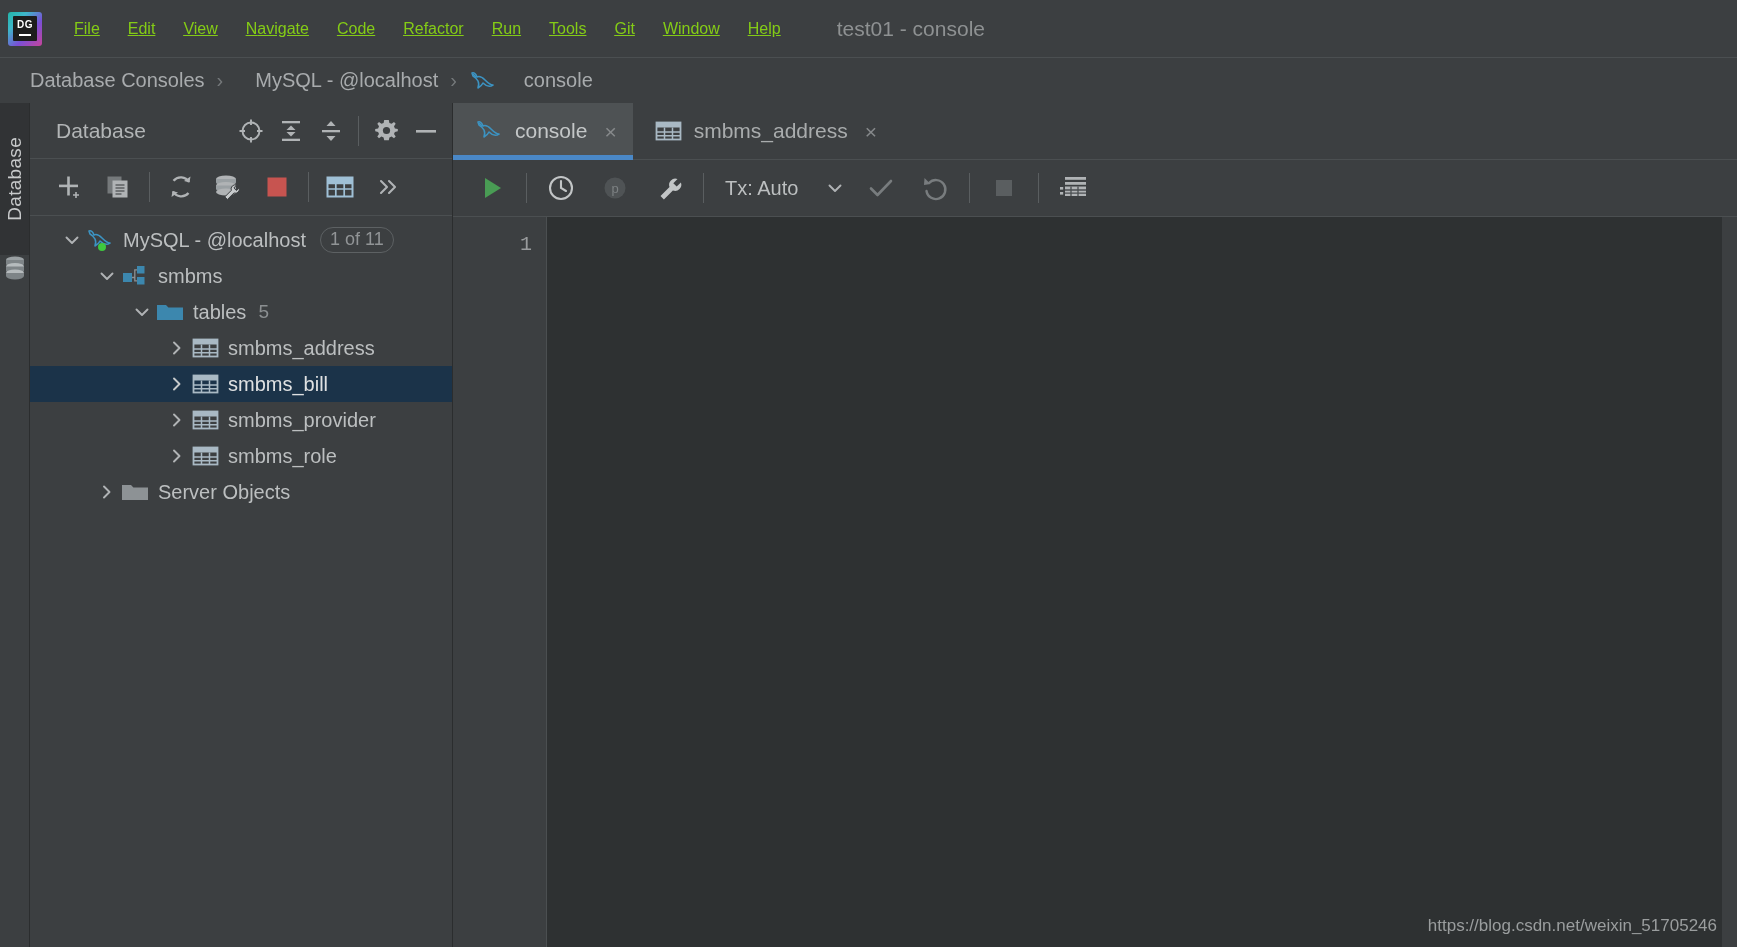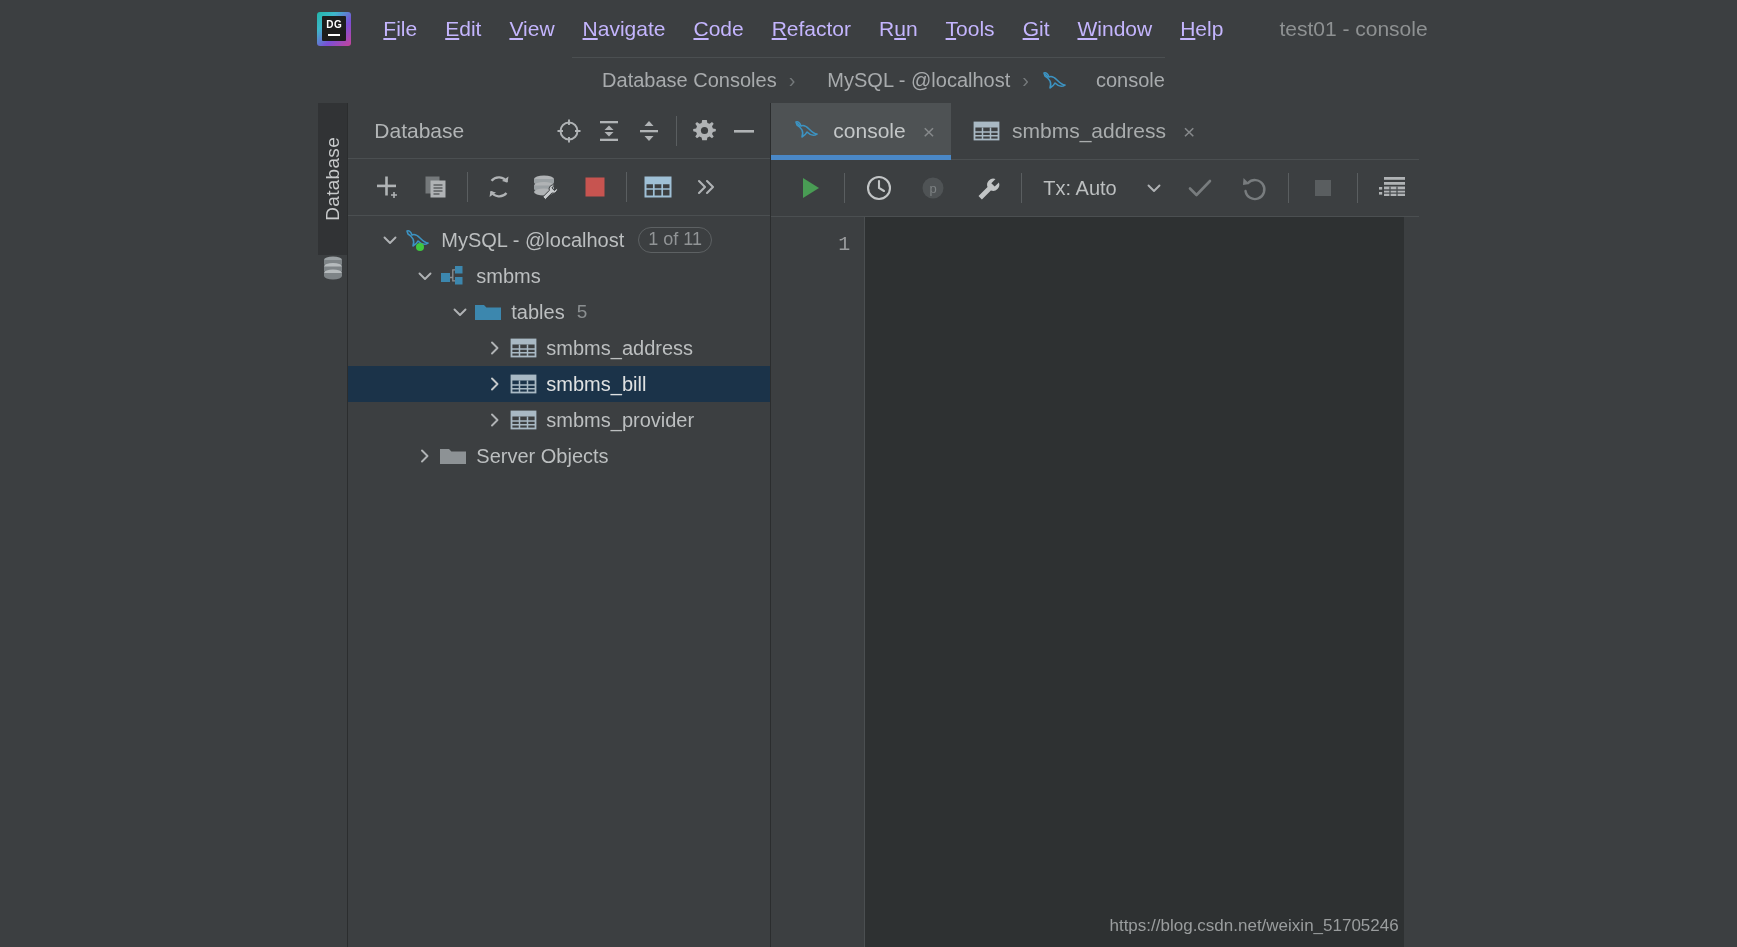--- a/index.html
+++ b/index.html
@@ -15,21 +15,20 @@
     color: #bbbbbb;
     -webkit-font-smoothing: antialiased;
   }
   #app {
     position: relative;
     width: 1737px;
     height: 947px;
     background: #3c3f41;
     display: flex;
     flex-direction: column;
-    align-items: center;
   }
 
   
   .menubar {
     height: 57px;
     min-height: 57px;
     background: #3c3f41;
     display: flex;
     align-items: center;
     padding-left: 8px;
@@ -61,25 +60,26 @@
     text-align: center;
     line-height: 13px;
     padding-top: 2px;
     box-sizing: border-box;
   }
   .app-logo .inner .bar {
     width: 12px; height: 2px; background: #fff;
     margin: 3px auto 0;
   }
   .menu-item {
-    font-size: 21px;
-    color: #c4b5fd;
+    font-size: 16px;
+    color: #84cc16;
     padding: 4px 14px;
     white-space: nowrap;
     cursor: default;
+    text-decoration: underline;
   }
   .menu-item .mn { text-decoration: underline; }
   .win-title {
     font-size: 21px;
     color: #8e9192;
     margin-left: 42px;
     white-space: nowrap;
   }
 
   
@@ -602,20 +602,35 @@
           <span class="tree-ico">
             <svg width="27" height="22" viewBox="0 0 27 22">
               <rect x="1.5" y="2.5" width="24" height="17" fill="none" stroke="#a9b9c4" stroke-width="1.8"></rect>
               <rect x="1.5" y="2.5" width="24" height="5" fill="#a9b9c4"></rect>
               <path d="M1.5 12 H25.5 M1.5 15.8 H25.5 M9.5 7.5 V19.5 M17.5 7.5 V19.5" stroke="#a9b9c4" stroke-width="1.5"></path>
             </svg>
           </span>
           <span class="tree-label">smbms_provider</span>
         </div>
 
+        <div class="tree-row" style="padding-left:133px">
+          <span class="twisty">
+            <svg width="18" height="18" viewBox="0 0 18 18">
+                <path d="M6 3.5 L11.5 9 L6 14.5" fill="none" stroke="#b0b3b5" stroke-width="1.9" stroke-linecap="round" stroke-linejoin="round"></path>
+              </svg>
+          </span>
+          <span class="tree-ico">
+            <svg width="27" height="22" viewBox="0 0 27 22">
+              <rect x="1.5" y="2.5" width="24" height="17" fill="none" stroke="#a9b9c4" stroke-width="1.8"></rect>
+              <rect x="1.5" y="2.5" width="24" height="5" fill="#a9b9c4"></rect>
+              <path d="M1.5 12 H25.5 M1.5 15.8 H25.5 M9.5 7.5 V19.5 M17.5 7.5 V19.5" stroke="#a9b9c4" stroke-width="1.5"></path>
+            </svg>
+          </span>
+          <span class="tree-label">smbms_role</span>
+        </div>
 
 
         <div class="tree-row" style="padding-left:63px">
           <span class="twisty">
             <svg width="18" height="18" viewBox="0 0 18 18">
                 <path d="M6 3.5 L11.5 9 L6 14.5" fill="none" stroke="#b0b3b5" stroke-width="1.9" stroke-linecap="round" stroke-linejoin="round"></path>
               </svg>
           </span>
           <span class="tree-ico">
             <svg width="28" height="22" viewBox="0 0 28 22">

